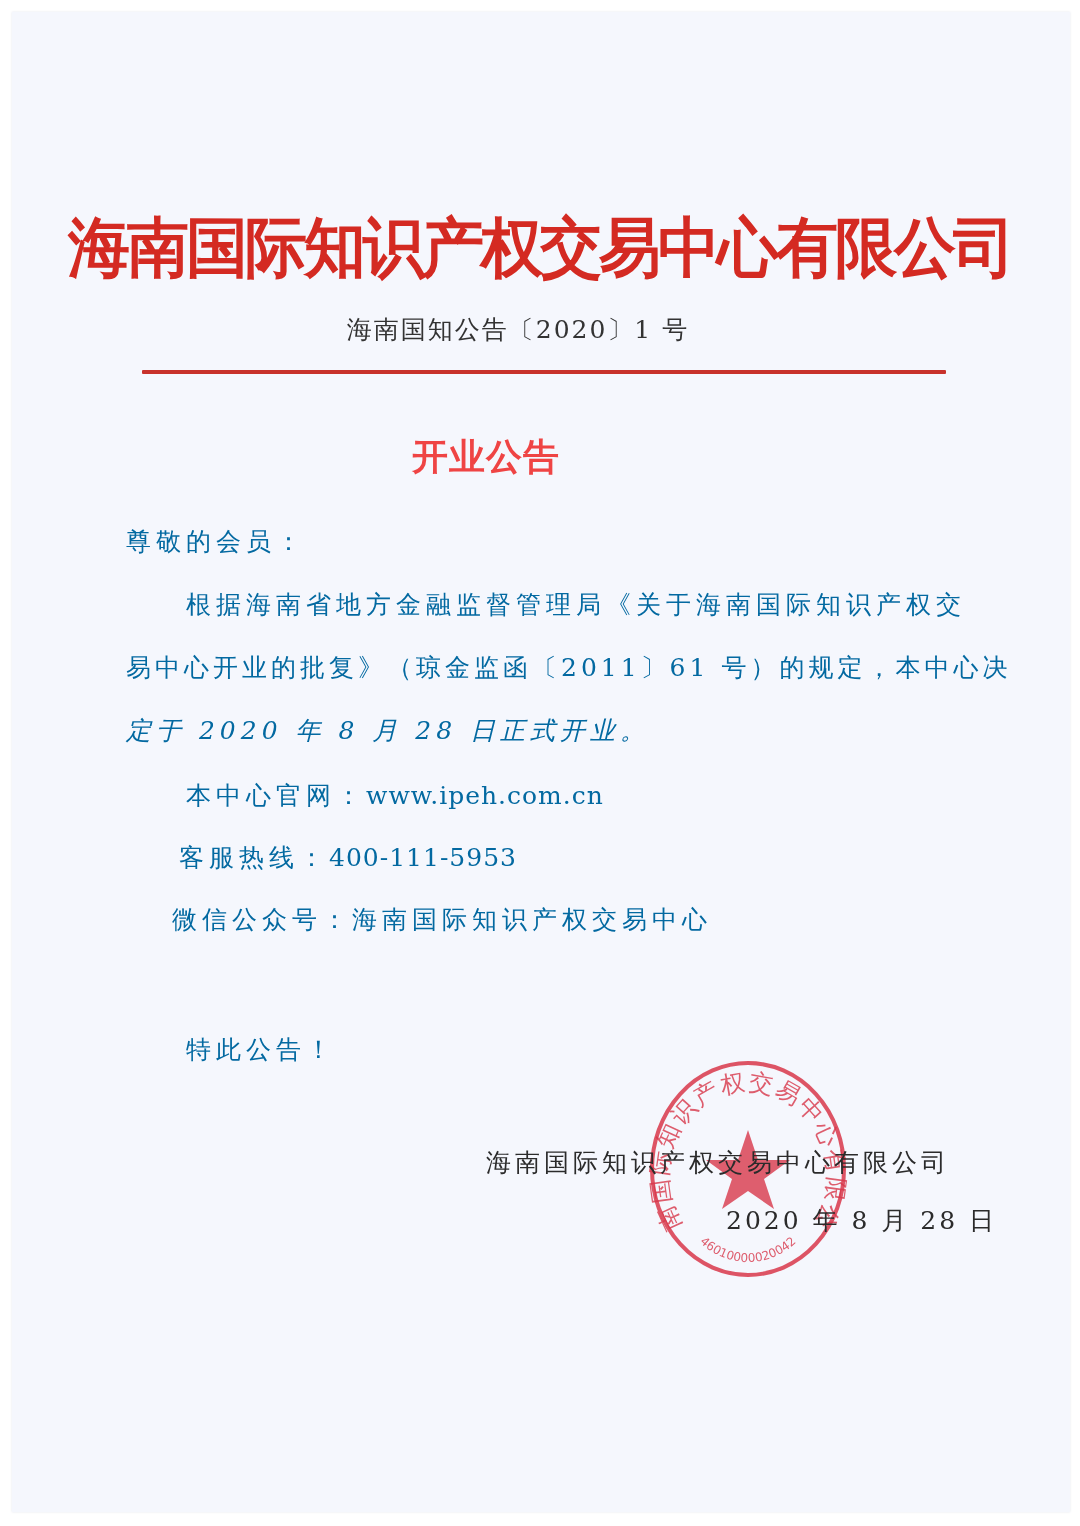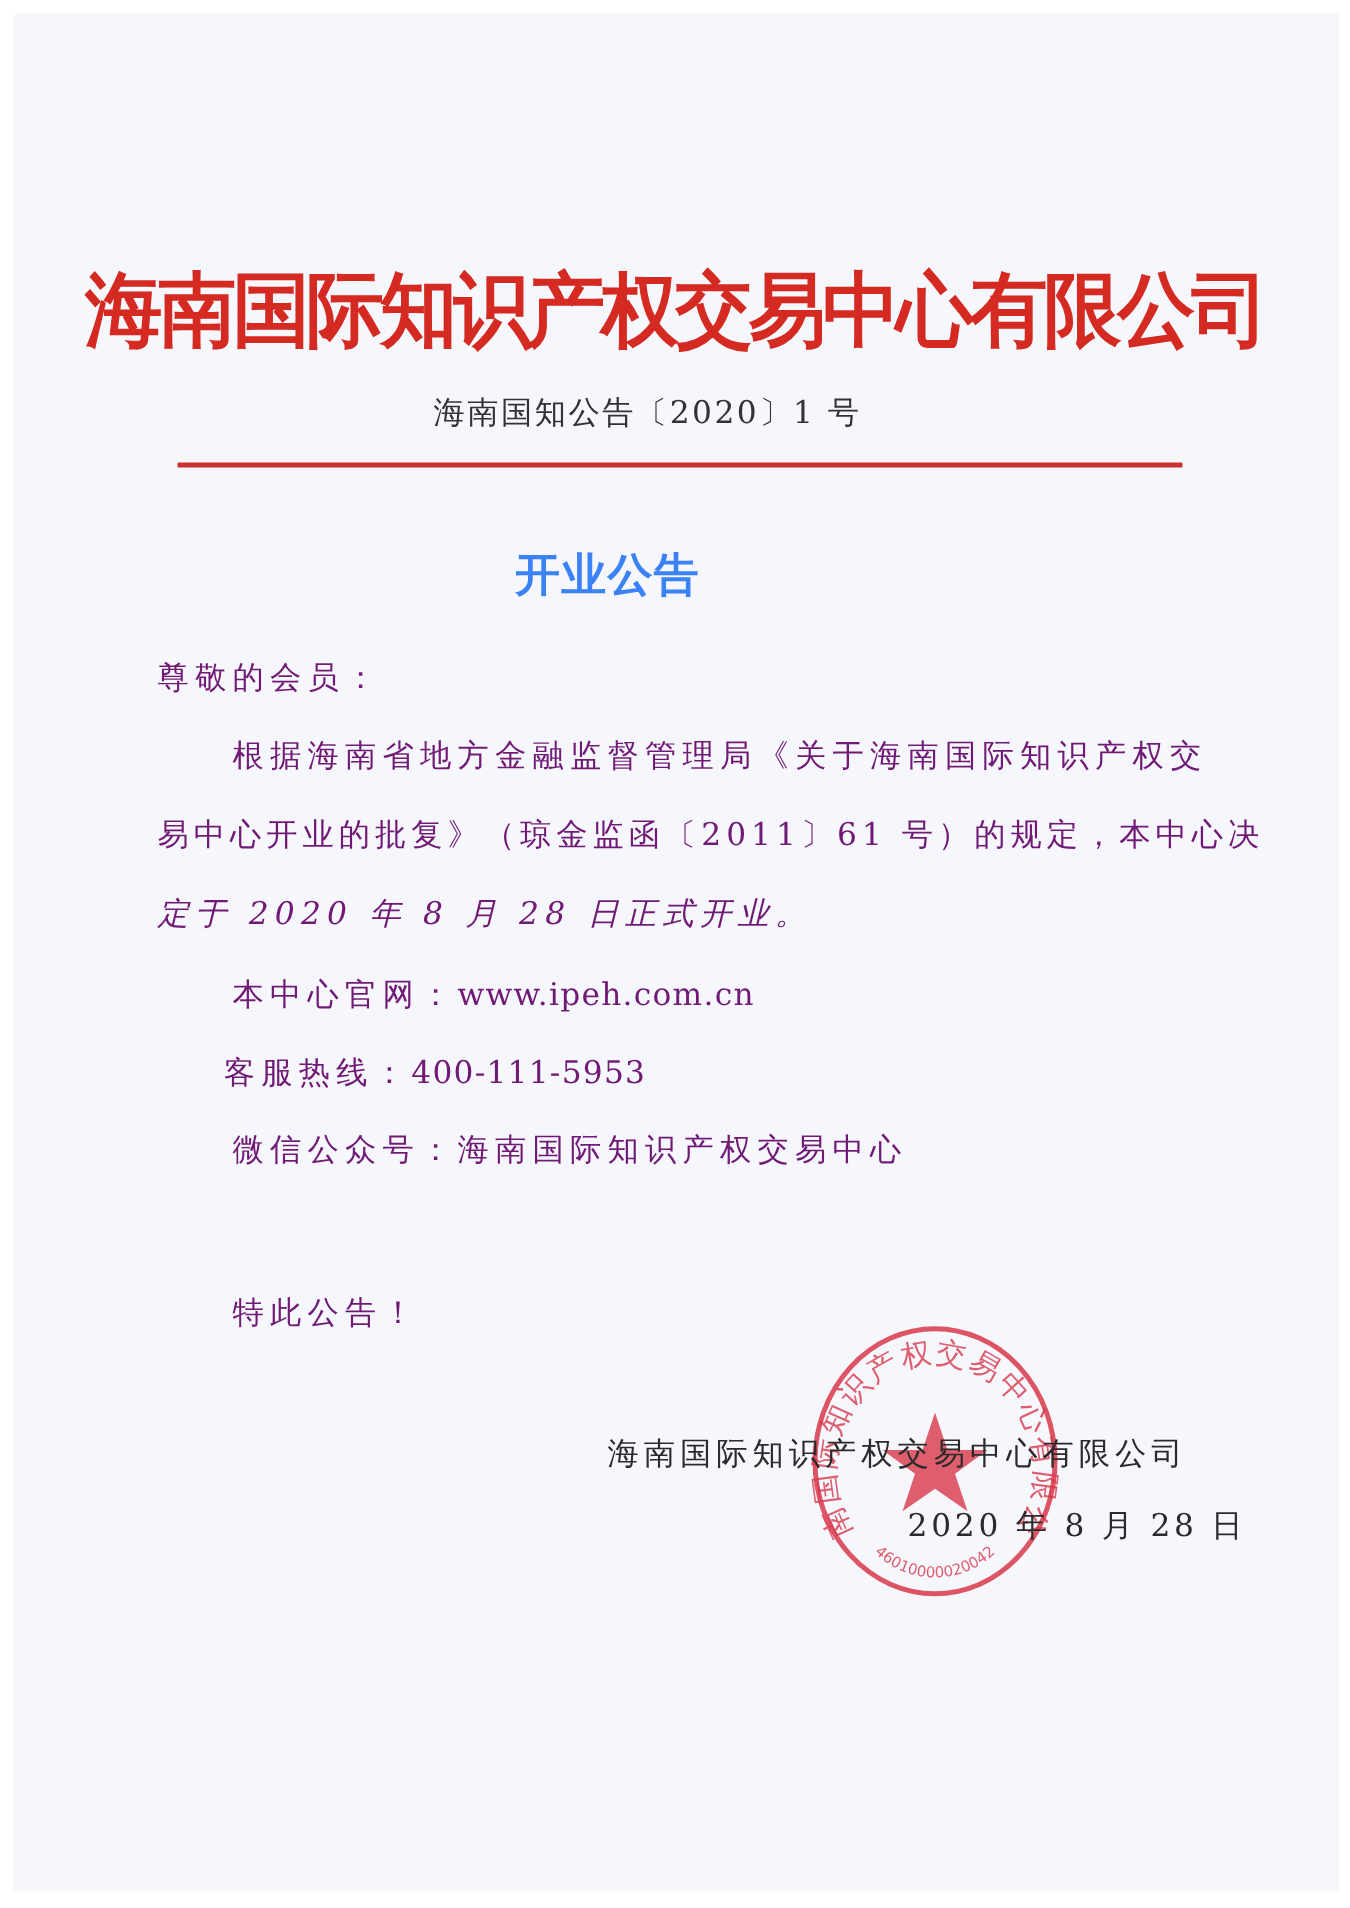--- a/index.html
+++ b/index.html
@@ -24,25 +24,25 @@
     .doc-number {
       left: 0; width: 1036px; top: 310px; text-align: center;
       font-size: 25px; color: #333; letter-spacing: 2px; line-height: 40px;
     }
     .red-rule {
       left: 142px; top: 370px; width: 804px; height: 4px;
       background: #c8322c; border-radius: 1px;
     }
     .notice-title {
       left: 0; width: 972px; top: 436px; text-align: center;
-      font-family: Liberation Serif, serif;
-      font-weight: bold; font-size: 36px; color: #3b82f6; letter-spacing: 1px; line-height: 48px;
+      font-family: Liberation Mono, monospace;
+      font-weight: bold; font-size: 36px; color: #ef4444; letter-spacing: 1px; line-height: 48px;
     }
     .body-text {
-      font-size: 25px; color: #701a75; letter-spacing: 5px; line-height: 40px; white-space: nowrap;
+      font-size: 25px; color: #0369a1; letter-spacing: 5px; line-height: 40px; white-space: nowrap;
     }
     .seal {
       left: 648px; top: 1058px; width: 200px; height: 222px;
     }
     .sign-text {
       font-size: 25px; color: #2b2b2b; letter-spacing: 5px; line-height: 40px; white-space: nowrap;
     }
   </style>
 </head>
 <body>
@@ -59,21 +59,21 @@
 <div class="abs body-text" style="left:186px; top:585px;">根据海南省地方金融监督管理局《关于海南国际知识产权交</div>
 <div class="abs body-text" style="left:126px; top:648px; letter-spacing:4px;">易中心开业的批复》（琼金监函〔2011〕61 号）的规定，本中心决</div>
 <div class="abs body-text" style="left:126px; top:711px;font-style:italic;">定于 2020 年 8 月 28 日正式开业。</div>
 
 <div class="abs body-text" style="left:186px; top:776px;">
   <span>本中心官网：</span><span style="letter-spacing:1px;margin-top:40px;">www.ipeh.com.cn</span>
 </div>
 <div class="abs body-text" style="left:179px; top:838px;">
   <span>客服热线：</span><span style="letter-spacing:1px;">400-111-5953</span>
 </div>
-<div class="abs body-text" style="left:186px; top:900px;">
+<div class="abs body-text" style="left:172px; top:900px;">
   <span>微信公众号：</span><span>海南国际知识产权交易中心</span>
 </div>
 
 <div class="abs body-text" style="left:186px; top:1030px;">特此公告！</div>
 
 <svg class="abs seal" viewBox="0 0 200 222" xmlns="http://www.w3.org/2000/svg">
   <defs>
     <path id="sealArc" d="M 30 160 A 80 86 0 1 1 170 160"></path>
     <path id="sealArcBottom" d="M 40 170 A 72 76 0 0 0 160 170"></path>
   </defs>

